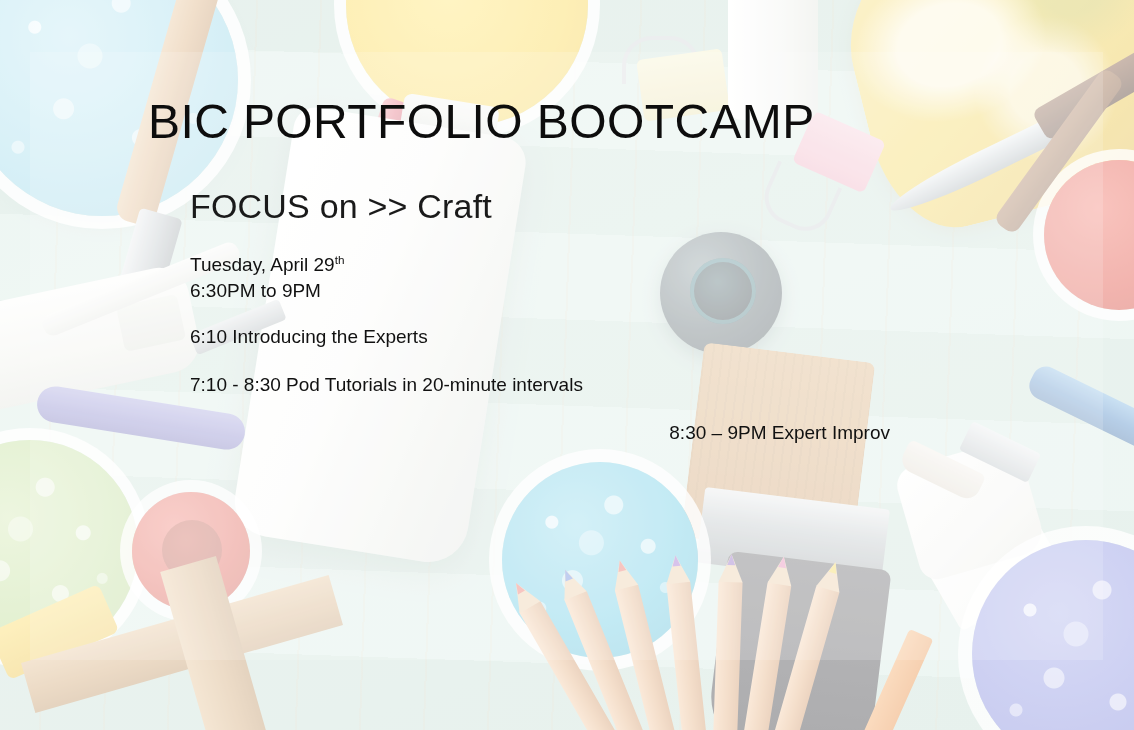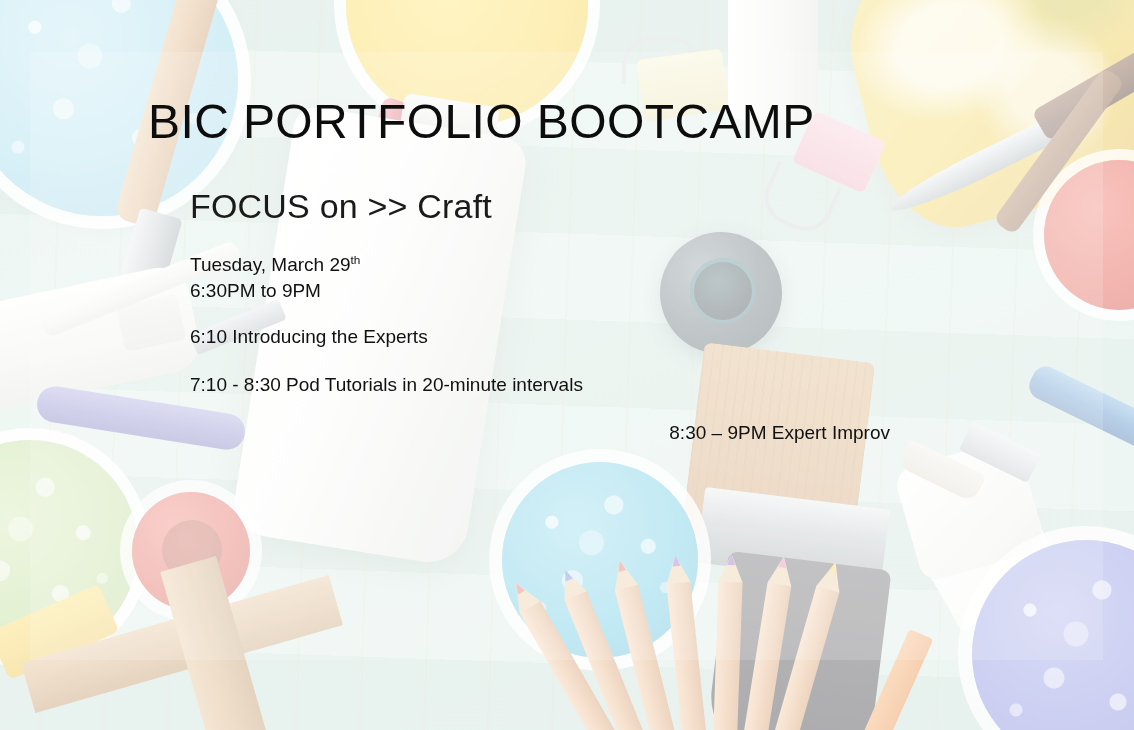--- a/index.html
+++ b/index.html
@@ -574,21 +574,21 @@
 
   <div class="panel"></div>
 
   <div class="content">
 
     <div class="title">BIC PORTFOLIO BOOTCAMP</div>
 
     <div class="subtitle">FOCUS on &gt;&gt; Craft</div>
 
     <div class="datetime">
-      <div><span>Tuesday, March 29</span><sup>th</sup></div>
+      <div><span>Tuesday, April 29</span><sup>th</sup></div>
       <div>6:30PM to 9PM</div>
     </div>
 
     <div class="agenda" id="agenda">
         <div class="agenda-item">6:10 Introducing the Experts</div>
         <div class="agenda-item">7:10 - 8:30 Pod Tutorials in 20-minute intervals</div>
         <div class="agenda-item">8:30 – 9PM Expert Improv</div>
       </div>
 
   </div>

